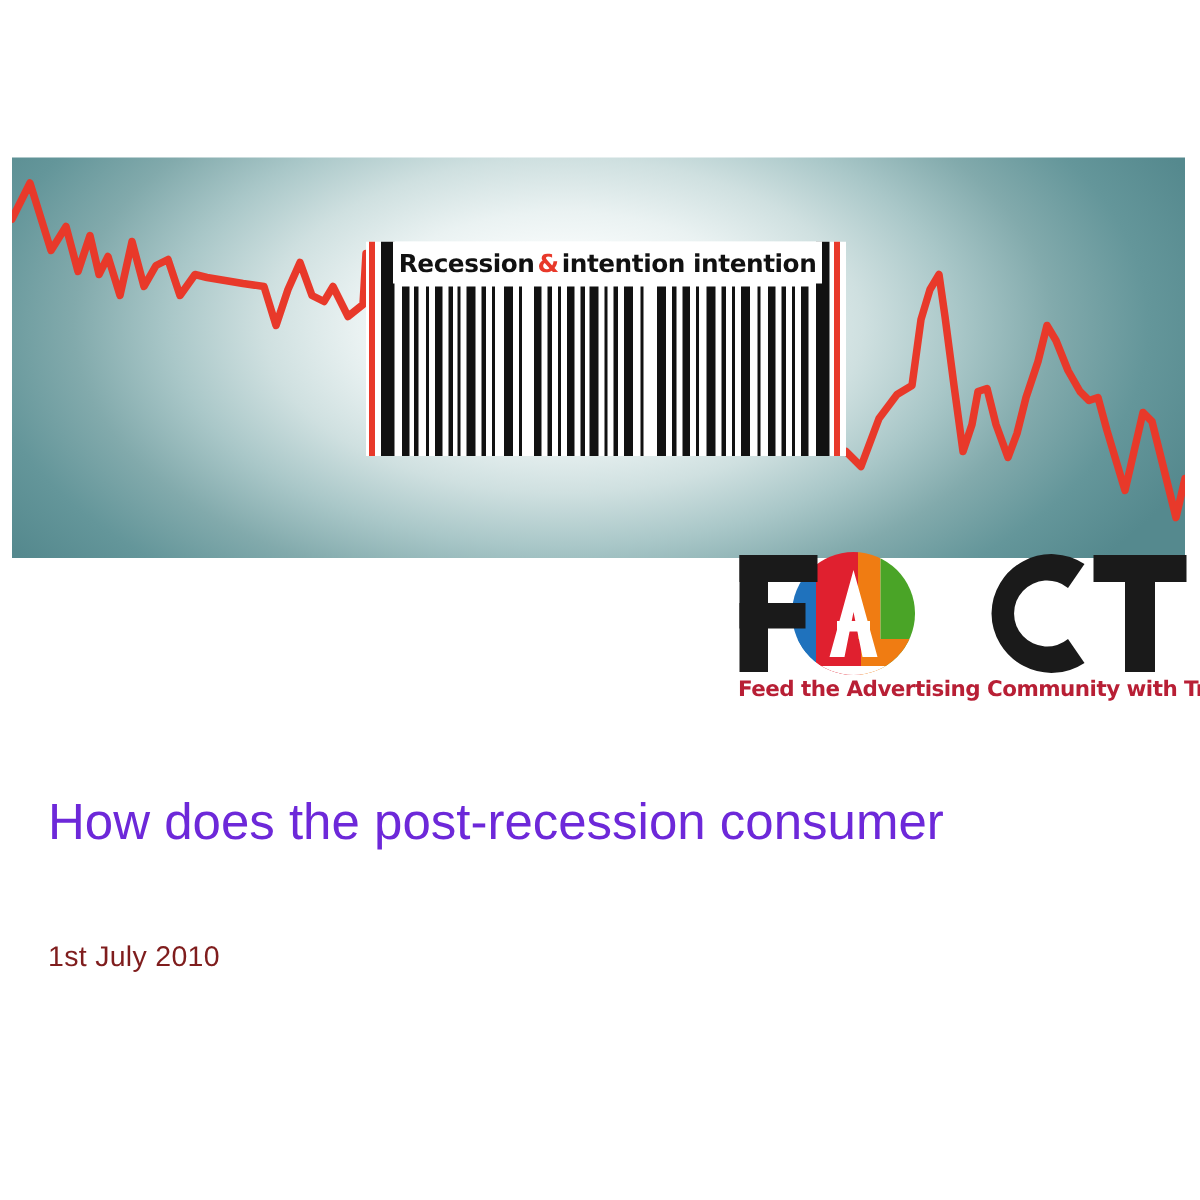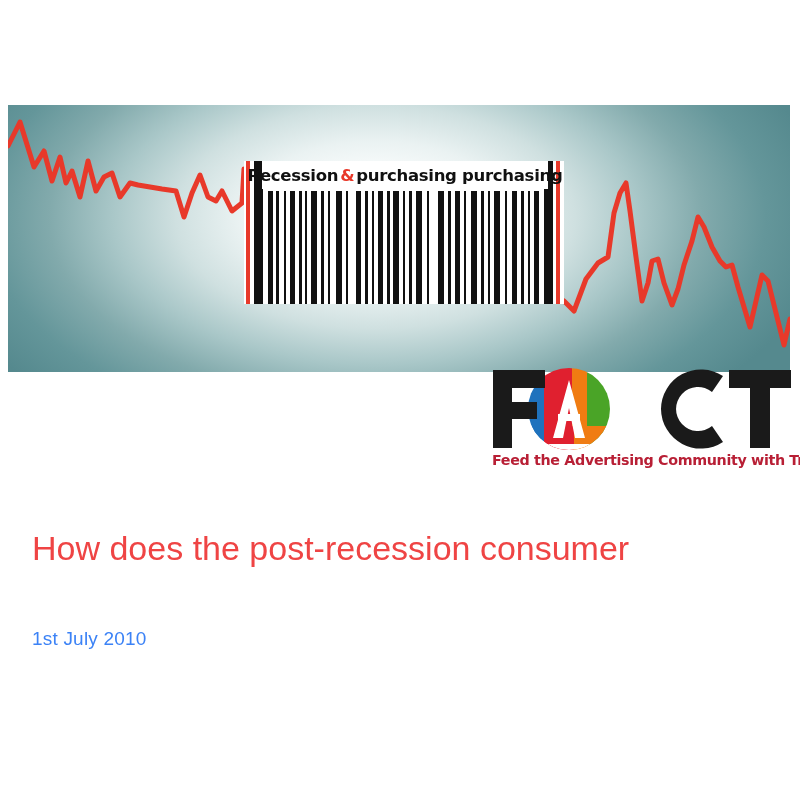--- a/index.html
+++ b/index.html
@@ -107,33 +107,33 @@
   
   .title {
     position: absolute;
     left: 32px;
     top: 524px;
     width: 728px;
     font-family: "Liberation Sans", sans-serif;
     font-weight: normal;
     font-size: 34px;
     line-height: 48px;
-    color: #ef4444;
+    color: #6d28d9;
   }
   .title-line { display: block; }
 
   .subtitle {
     position: absolute;
     left: 32px;
     top: 628px;
     font-family: "Liberation Sans", sans-serif;
     font-weight: normal;
     font-size: 19px;
     letter-spacing: 0.2px;
-    color: #3b82f6;
+    color: #7f1d1d;
   }
 </style>
 </head>
 <body>
 
 <div id="slide">
 
   <div class="hero">
 
     <svg class="hero-svg" viewBox="0 0 782 267" preserveAspectRatio="none">
@@ -193,21 +193,21 @@
           <rect x="268" y="30" width="5" height="113"></rect>
           <rect x="277" y="30" width="3" height="113"></rect>
           <rect x="284" y="30" width="2" height="113"></rect>
           <rect x="290" y="30" width="5" height="113"></rect>
         </g>
       </svg>
 
       <div class="barcode-label">
         <span>Recession </span>
           <span class="amp">&amp;</span>
-          <span> purchasing purchasing</span>
+          <span> intention intention</span>
       </div>
     </div>
   </div>
 
   <div class="fact-logo">
     <svg class="fact-mark" viewBox="0 0 305 82">
       <defs>
         <clipPath id="a-circle-clip">
           <circle cx="80" cy="41" r="41"></circle>
         </clipPath>

